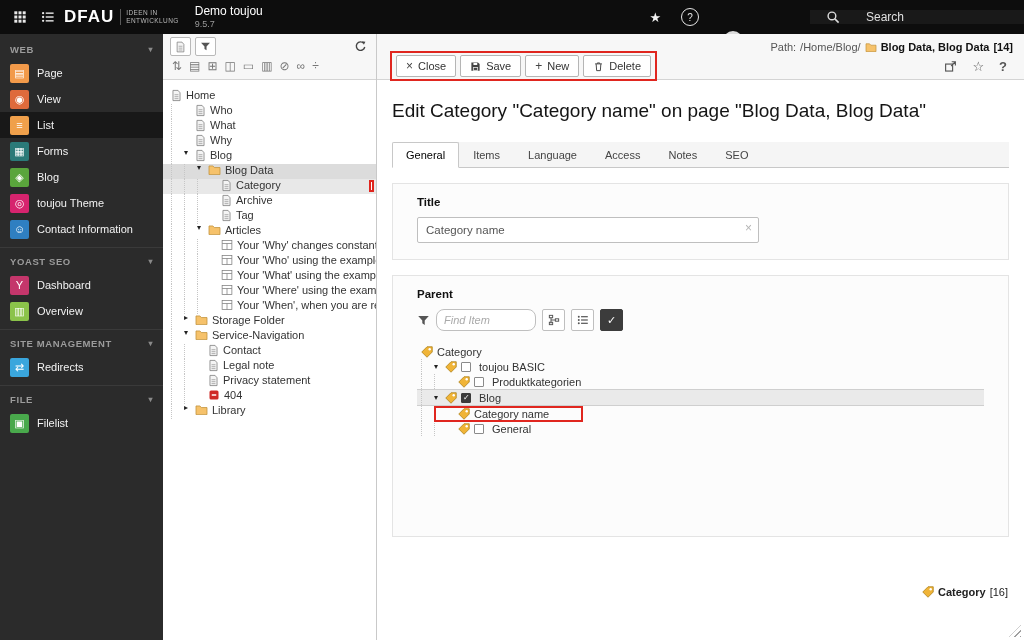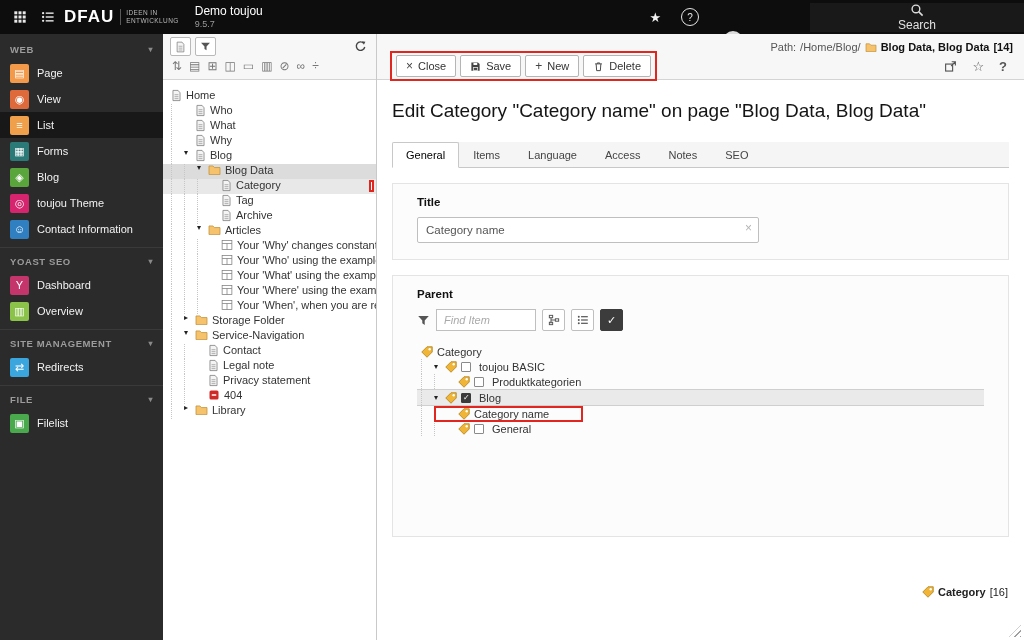--- a/index.html
+++ b/index.html
@@ -19,21 +19,21 @@
   .logo-tag{display:flex;flex-direction:column;font-size:6.5px;line-height:1.25;color:#b8b8b8;letter-spacing:.4px;border-left:1px solid #5a5a5a;padding-left:5px;margin-left:6px;}
   .site{margin-left:16px;line-height:1.15;}
   .site-name{font-size:12px;color:#fff;}
   .site-version{font-size:9px;color:#9a9a9a;}
   .tb-right{display:flex;align-items:center;}
   .tb-star{font-size:13px;padding:0 10px;color:#f2f2f2;}
   .tb-help{width:16px;height:16px;border:1px solid #e6e6e6;border-radius:50%;font-size:10px;display:flex;align-items:center;justify-content:center;margin:0 10px;color:#e6e6e6;}
   .tb-user{display:flex;align-items:center;gap:7px;padding:0 14px;margin-top:48px;}
   .avatar{width:20px;height:20px;border-radius:50%;background:#dcdcdc;color:#444;display:flex;align-items:center;justify-content:center;}
   .tb-username{font-size:11px;color:#f2f2f2;white-space:nowrap;}
-  .tb-search{width:214px;box-sizing:border-box;background:#191919;display:flex;align-items:center;gap:1px;padding:0 16px;color:#ddd;flex-direction:column;}
+  .tb-search{width:214px;box-sizing:border-box;background:#191919;display:flex;align-items:center;gap:26px;padding:0 16px;color:#ddd;}
   .tb-search-label{font-size:12px;color:#e0e0e0;}
 
   
   .mainrow{flex:1;display:flex;min-height:0;}
 
   
   .sidebar{flex:0 0 163px;width:163px;background:#2b2b2b;overflow:hidden;padding-top:2px;box-sizing:border-box;}
   .sb-header{display:flex;align-items:center;justify-content:space-between;padding:8px 10px 5px;font-size:9.5px;font-weight:bold;color:#9c9c9c;letter-spacing:.6px;border-top:1px solid #3a3a3a;margin-top:5px;}
   .sb-section:first-child .sb-header{border-top:none;margin-top:0;}
   .chev{font-size:8px;color:#8a8a8a;}
@@ -88,21 +88,21 @@
   .text-input{width:100%;box-sizing:border-box;height:26px;border:1px solid #bfbfbf;border-radius:2px;padding:0 22px 0 8px;font-size:11.5px;color:#555;background:#fff;}
   .clear-x{position:absolute;right:7px;top:5px;color:#b5b5b5;font-size:12px;line-height:1;}
   .slug-group{display:flex;align-items:stretch;height:26px;}
   .slug-prefix{background:#ececec;border:1px solid #bfbfbf;border-right:none;border-radius:2px 0 0 2px;display:flex;align-items:center;padding:0 9px;font-size:11.5px;color:#666;}
   .slug-input{width:158px;border:1px solid #bfbfbf;padding:0 8px;font-size:11.5px;color:#8a8a8a;background:#fafafa;box-sizing:border-box;}
   .slug-btn{width:26px;border:1px solid #bfbfbf;border-left:none;background:#fff;display:flex;align-items:center;justify-content:center;color:#555;padding:0;}
   .slug-btn.last{border-radius:0 2px 2px 0;}
   .parent-section{min-height:262px;box-sizing:border-box;}
   .filter-row{display:flex;align-items:center;gap:6px;margin-bottom:13px;}
   .funnel-ic{color:#555;display:flex;align-items:center;}
-  .find-input{width:100px;height:22px;border:1px solid #bfbfbf;border-radius:0;padding:0 7px;font-size:11px;color:#777;box-sizing:border-box;background:#fff;}
+  .find-input{width:100px;height:22px;border:1px solid #bfbfbf;border-radius:8px;padding:0 7px;font-size:11px;color:#777;box-sizing:border-box;background:#fff;}
   .find-input::placeholder{font-style:italic;color:#aaa;}
   .mini-btn{width:23px;height:22px;border:1px solid #bfbfbf;background:#fff;color:#555;display:flex;align-items:center;justify-content:center;font-size:11px;border-radius:2px;padding:0;}
   .mini-btn.dark{background:#3c3c3c;border-color:#3c3c3c;color:#fff;}
   .ptree{font-size:11px;color:#333;}
   .pr-row{display:flex;align-items:center;height:15px;padding-left:4px;position:relative;white-space:nowrap;}
   .pr-row.hl{background:#eaeaea;border-top:1px solid #cfcfcf;border-bottom:1px solid #cfcfcf;}
   .cb{width:10px;height:10px;flex:0 0 10px;border:1px solid #8a8a8a;background:#fff;border-radius:1px;margin:0 4px;position:relative;box-sizing:border-box;}
   .cb.on{background:#3b3b3b;border-color:#3b3b3b;}
   .cb.on::after{content:"✓";color:#fff;font-size:8px;position:absolute;left:1px;top:-1px;}
   .anno-wrap{position:relative;display:flex;align-items:center;}
@@ -423,31 +423,31 @@
             <span class="redmark"></span>
           </div>
           <div class="pt-row">
             <span class="ind"></span>
               <span class="ind"></span>
               <span class="ind"></span>
               <span class="tg"></span>
             <svg class="ic" width="11" height="13">
                 <use href="#i-page"></use>
               </svg>
+            <span class="pt-label">Archive</span>
+          </div>
+          <div class="pt-row">
+            <span class="ind"></span>
+              <span class="ind"></span>
+              <span class="ind"></span>
+              <span class="tg"></span>
+            <svg class="ic" width="11" height="13">
+                <use href="#i-page"></use>
+              </svg>
             <span class="pt-label">Tag</span>
-          </div>
-          <div class="pt-row">
-            <span class="ind"></span>
-              <span class="ind"></span>
-              <span class="ind"></span>
-              <span class="tg"></span>
-            <svg class="ic" width="11" height="13">
-                <use href="#i-page"></use>
-              </svg>
-            <span class="pt-label">Archive</span>
           </div>
           <div class="pt-row">
             <span class="ind"></span>
               <span class="ind"></span>
               <span class="tg">▾</span>
             <svg class="ic" width="13" height="11">
                 <use href="#i-folder"></use>
               </svg>
             <span class="pt-label">Articles</span>
           </div>

